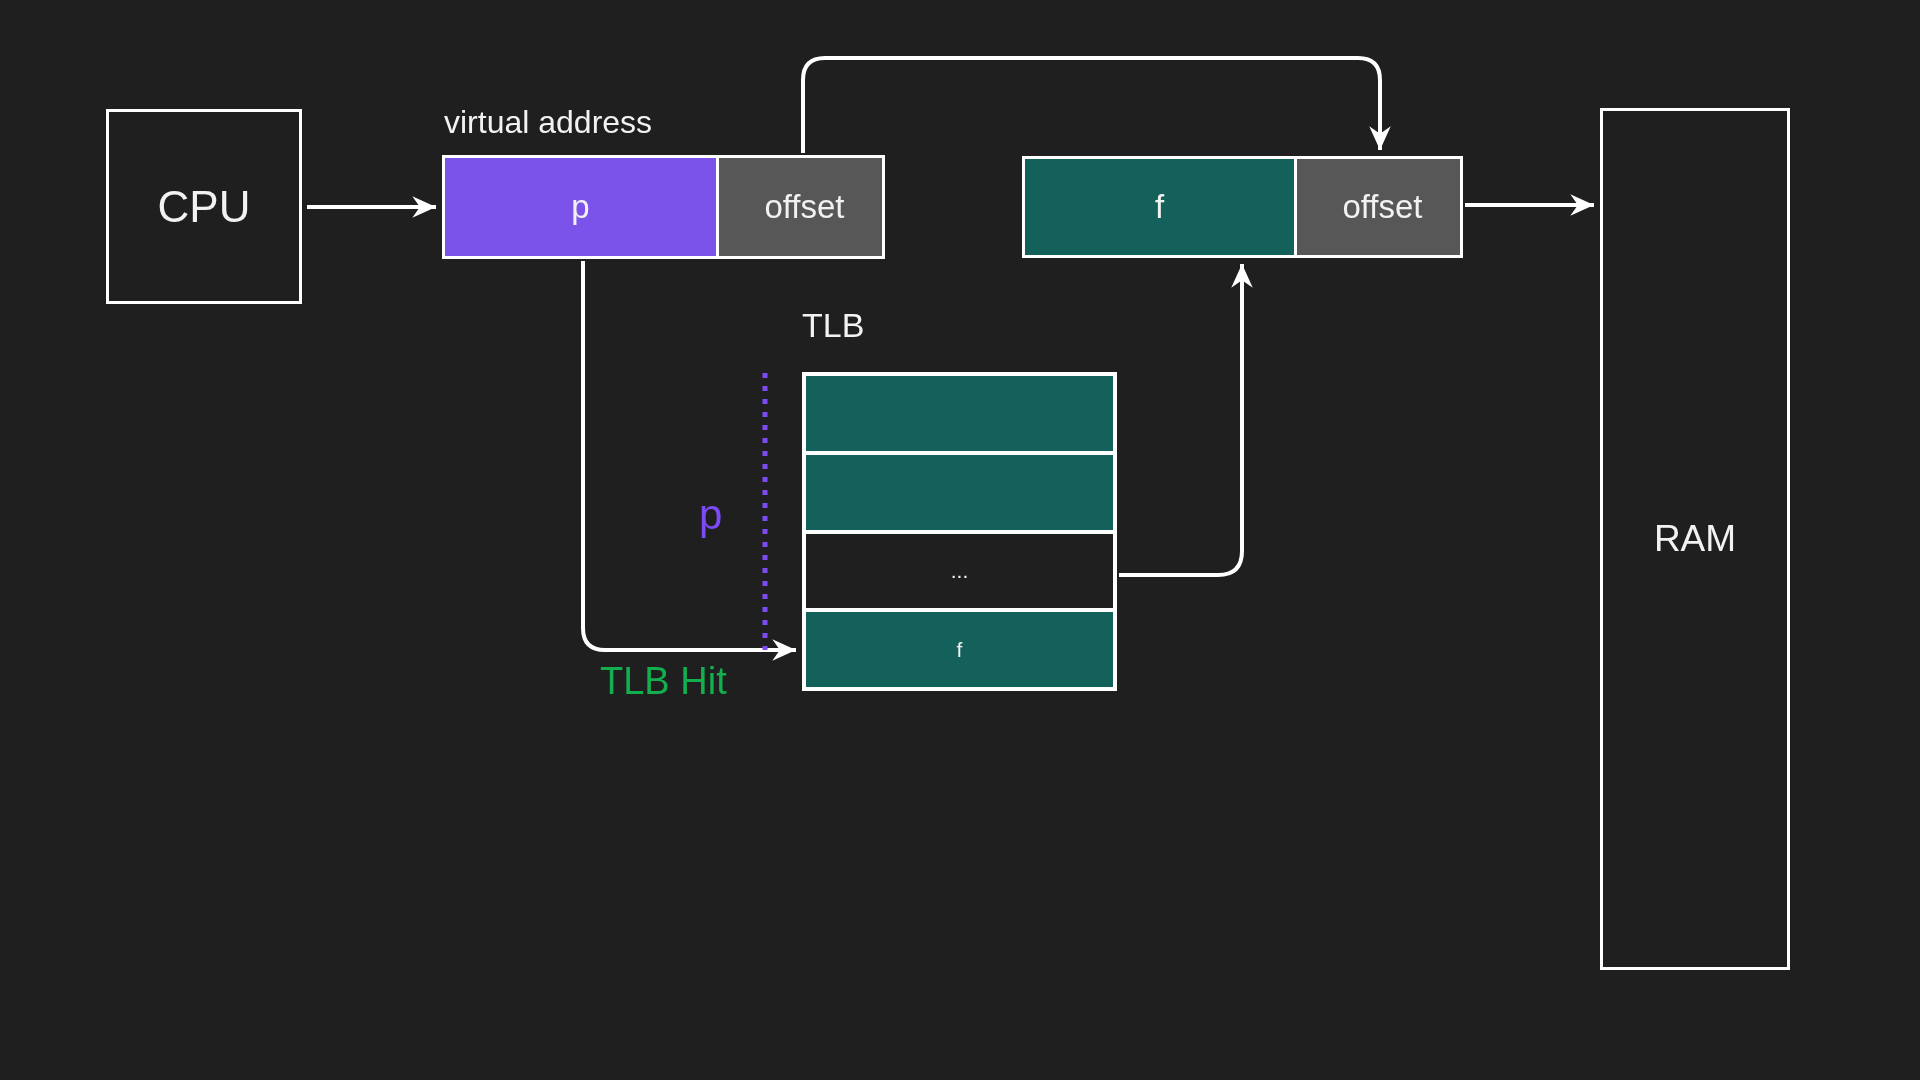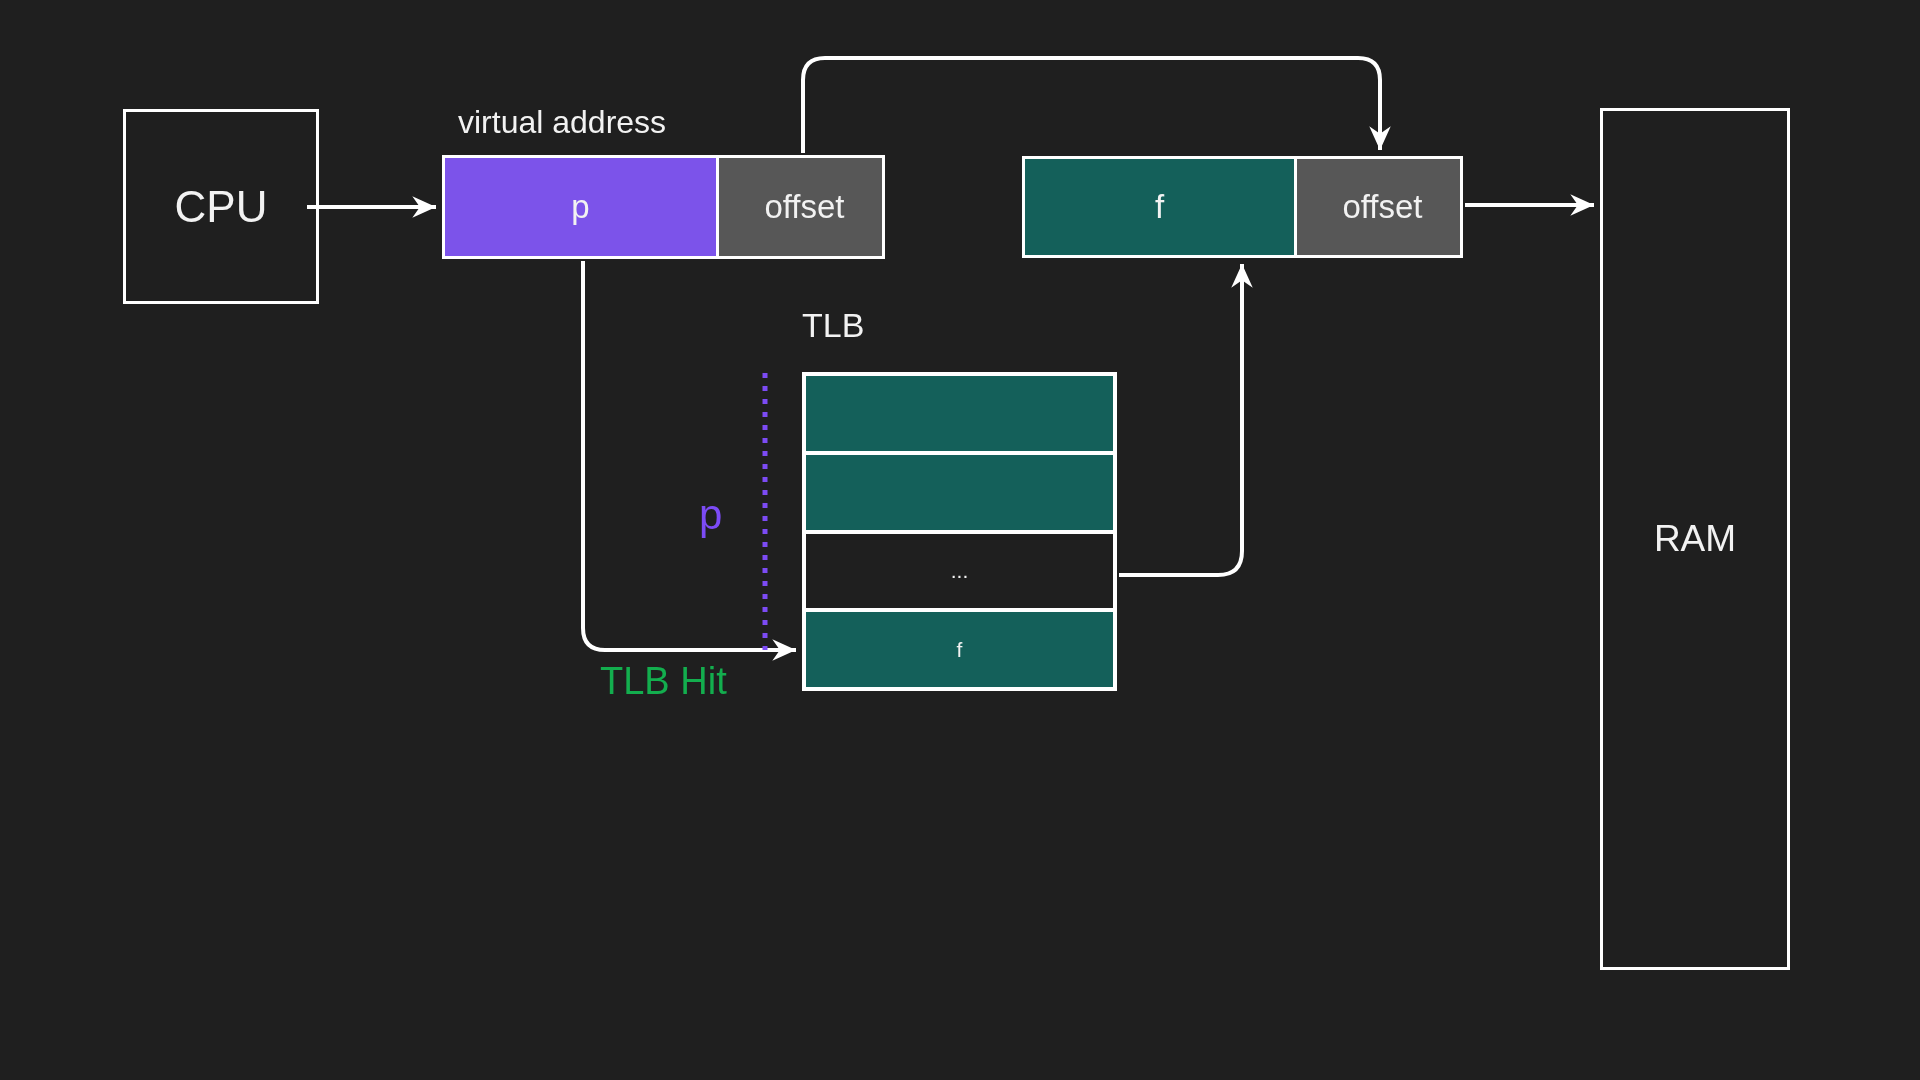--- a/index.html
+++ b/index.html
@@ -14,33 +14,33 @@
   }
   .wires{position:absolute;left:0;top:0;width:1920px;height:1080px;pointer-events:none;}
   .connector{stroke:var(--line);stroke-width:4;fill:none;}
   .dotted{stroke:var(--violet-accent);stroke-width:5;fill:none;stroke-dasharray:5 8;}
   .arrowhead{fill:var(--line);}
 
   .box{
     position:absolute;box-sizing:border-box;border:3px solid var(--line);
     display:flex;align-items:center;justify-content:center;color:var(--text);
   }
-  #cpu-box{left:123px;top:109px;width:196px;height:195px;font-size:44px;}
+  #cpu-box{left:106px;top:109px;width:196px;height:195px;font-size:44px;}
   #ram-box{left:1600px;top:108px;width:190px;height:862px;font-size:37px;}
 
   .addr-box{position:absolute;box-sizing:border-box;border:3px solid var(--line);display:flex;}
   #va-box{left:442px;top:155px;width:443px;height:104px;}
   #pa-box{left:1022px;top:156px;width:441px;height:102px;}
   .seg{display:flex;align-items:center;justify-content:center;color:var(--text);font-size:33px;}
   .seg-page{flex:276;background:var(--purple-fill);}
   .seg-frame{flex:274;background:var(--teal-fill);}
   .seg-offset{flex:158;background:var(--gray-fill);border-left:3px solid var(--line);padding-left:8px;}
 
   .label{position:absolute;color:var(--text);font-size:32px;white-space:nowrap;}
-  #va-label{left:444px;top:104px;margin-left:14px;}
+  #va-label{left:444px;top:104px;}
   #pa-label{left:1023px;top:105px;}
   #tlb-title{left:802px;top:306px;width:315px;font-size:34px;}
 
   #tlb-table{
     position:absolute;left:802px;top:372px;width:315px;height:319px;
     box-sizing:border-box;background:var(--table-bg);padding:4px;
     display:flex;flex-direction:column;gap:4px;
   }
   .tlb-row{
     flex:1;background:var(--teal-fill);display:flex;align-items:center;

